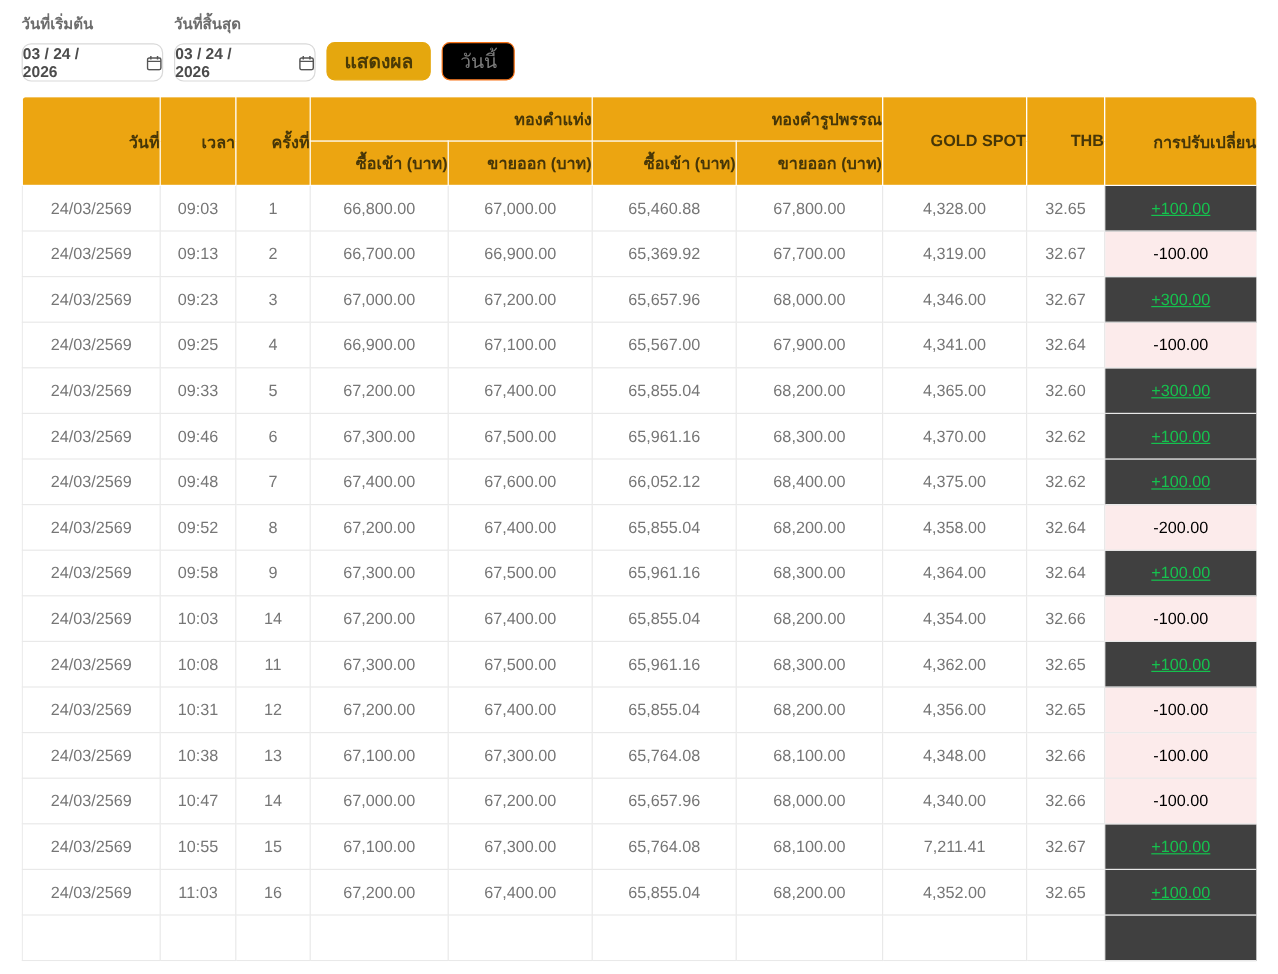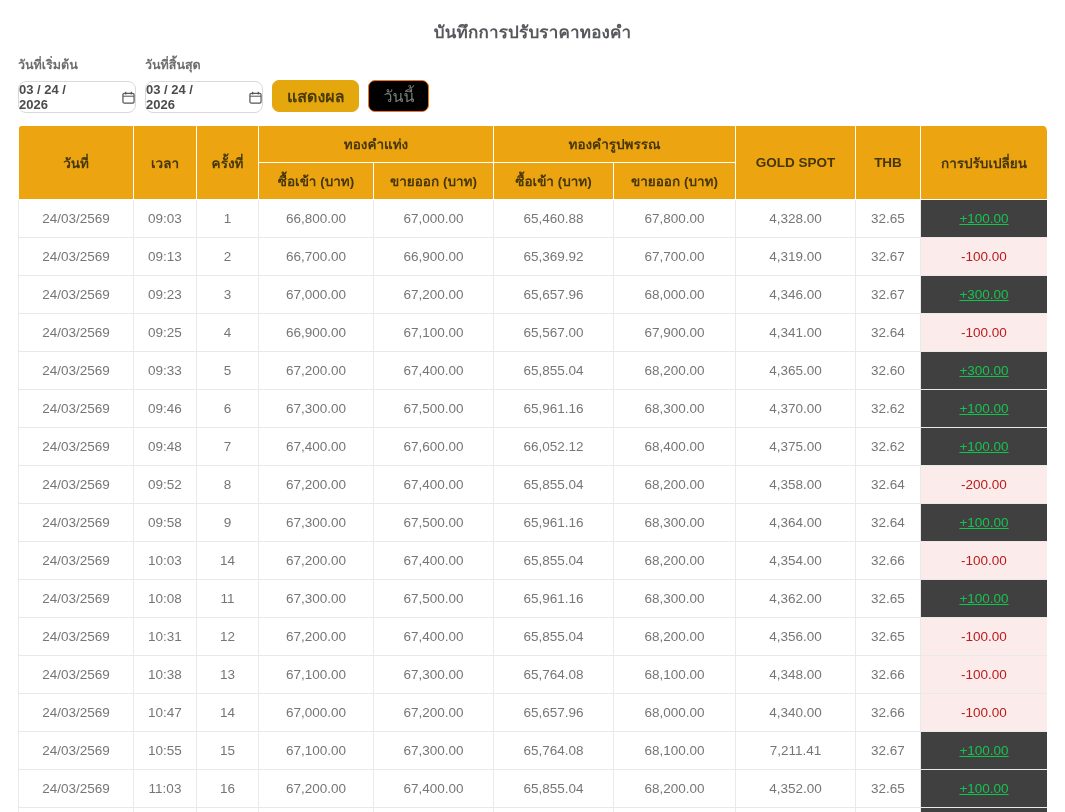--- a/index.html
+++ b/index.html
@@ -25,32 +25,31 @@
   .btn-plain { background:#000000; color:#7b7b7b; border:1px solid #f97316; }
 
   .table-wrap { margin-top:12px; border-radius:6px 6px 0 0; overflow:hidden; }
   table { width:1029px; border-collapse:collapse; table-layout:fixed; }
   col.c-date{width:115px} col.c-time{width:63px} col.c-round{width:62px}
   col.c-bbuy{width:115px} col.c-bsell{width:120px} col.c-obuy{width:120px}
   col.c-osell{width:122px} col.c-spot{width:120px} col.c-thb{width:65px}
   col.c-chg{width:127px}
 
   thead th { background:#ECA511; color:#463608; font-size:13.5px; font-weight:700;
-    height:37px; border:1px solid #fff; text-align:center; vertical-align:middle; }
+    height:37px; border:1px solid #fff; text-align:right; vertical-align:middle; }
   tbody td { height:38px; text-align:center; vertical-align:middle; font-size:13.5px;
     color:#767676; border:1px solid #e9e9e9; background:#fff; }
   td.pos { background:#404040; color:#15c24e; font-weight:500;text-decoration:underline; }
-  td.neg { background:#fcebeb; color:#b91c1c; font-weight:500; }
+  td.neg { background:#fcebeb; color:#000000; font-weight:500; }
 </style>
 </head>
 <body>
 
 <div class="page">
 
-  <div class="page-title">บันทึกการปรับราคาทองคำ</div>
 
   <div class="controls">
     <div class="field-group">
       <span class="field-label">วันที่เริ่มต้น</span>
       <div class="date-input">
         <span>03 / 24 / 2026</span>
         <span class="cal-icon">
           <svg width="13" height="13" viewBox="0 0 14 14" fill="none">
             <rect x="1" y="2.5" width="12" height="10.5" rx="1.5" stroke="#555" stroke-width="1.3"></rect>
             <line x1="4" y1="0.8" x2="4" y2="3.8" stroke="#555" stroke-width="1.3"></line>

